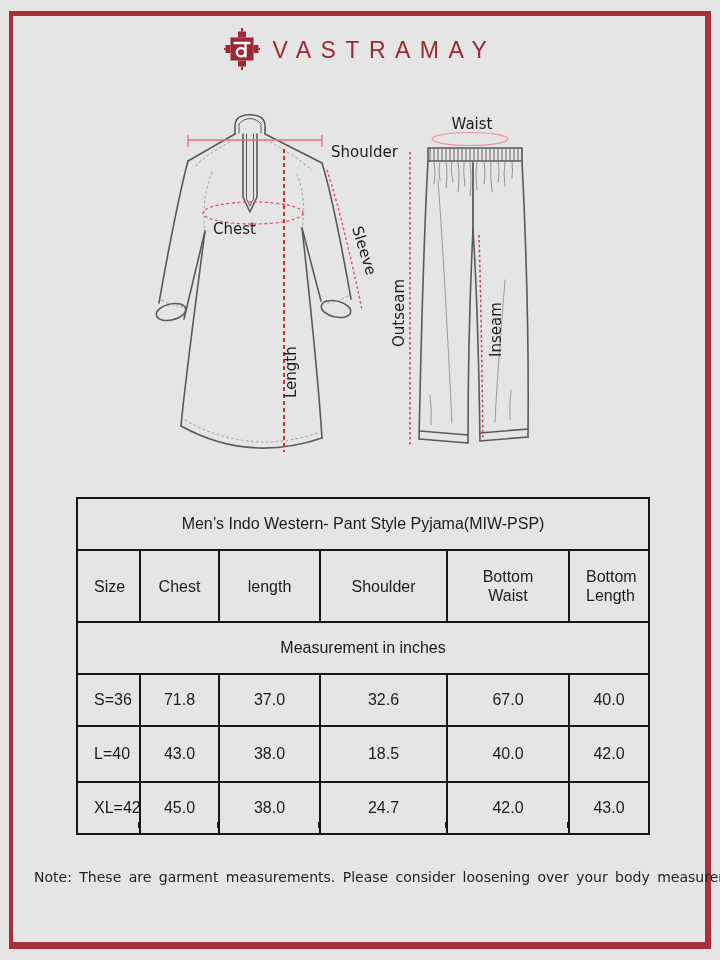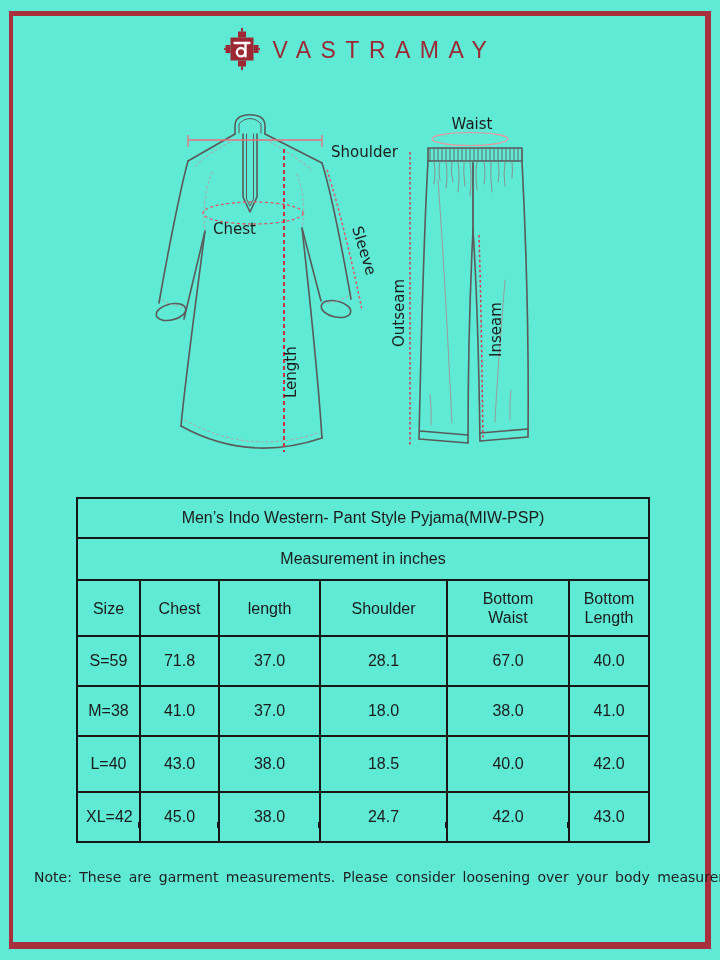--- a/index.html
+++ b/index.html
@@ -1,29 +1,29 @@
 <!DOCTYPE html>
 <html><head>
 <meta charset="utf-8">
 <style>
   html,body{margin:0;padding:0;background:#ffffff;}
-  .screen{position:relative;width:720px;height:960px;background:#5eead4;overflow:hidden;
+  .screen{position:relative;width:720px;height:960px;background:#e5e5e5;overflow:hidden;
           font-family:"DejaVu Sans",sans-serif;}
   .frame{position:absolute;left:9px;top:11px;width:702px;height:938px;box-sizing:border-box;
          border-style:solid;border-color:#a8303d;border-width:5px 6px 7px 4px;pointer-events:none;}
   .logo{position:absolute;top:18px;left:0;width:720px;height:62px;
         display:flex;align-items:center;justify-content:center;gap:13px;}
   .wordmark{font-family:"Liberation Sans",sans-serif;font-size:23px;letter-spacing:9.5px;
             color:#9c2834;font-weight:400;padding-top:3px;}
   .diagrams{position:absolute;left:140px;top:100px;}
   .diagrams text{font-family:"DejaVu Sans",sans-serif;font-size:15px;fill:#1c1c1c;}
   table.sizetable{position:absolute;left:76px;top:497px;width:572px;border-collapse:collapse;
         table-layout:fixed;font-family:"Liberation Sans",sans-serif;color:#1b1b1b;}
   table.sizetable th,table.sizetable td{border:2px solid #161616;text-align:center;
-        vertical-align:middle;font-weight:400;font-size:16px;padding:8px;margin-top:46px;}
+        vertical-align:middle;font-weight:400;font-size:16px;padding:16px;margin-top:46px;}
   table.sizetable th{white-space:pre-line;line-height:1.2;}
   .stub{position:absolute;width:2px;height:6px;background:#161616;top:822px;}
   .note{position:absolute;left:34px;top:863px;width:652px;text-align:right;
         font-size:14px;line-height:29px;color:#1e1e1e;word-spacing:3px;white-space:nowrap;}
 </style>
 </head>
 <body>
 
 <div class="screen">
 
@@ -144,48 +144,40 @@
         <col style="width:79px">
         <col style="width:101px">
       <col style="width:127px">
         <col style="width:122px">
         <col style="width:80px">
     </colgroup>
     <tbody>
         <tr style="height:40px">
       <td colspan="6">Men’s Indo Western- Pant Style Pyjama(MIW-PSP)</td>
     </tr>
-    <tr style="height:42px">
-      <td colspan="6">Measurement in inches</td>
-    </tr>
     <tr style="height:44px">
       <th>Size</th>
       <th>Chest</th>
       <th>length</th>
       <th>Shoulder</th>
       <th>Bottom
 Waist</th>
       <th>Bottom
 Length</th>
     </tr>
+    <tr style="height:42px">
+      <td colspan="6">Measurement in inches</td>
+    </tr>
     <tr style="height:50px">
-      <td>S=59</td>
+      <td>S=36</td>
       <td>71.8</td>
       <td>37.0</td>
-      <td>28.1</td>
+      <td>32.6</td>
       <td>67.0</td>
       <td>40.0</td>
-    </tr>
-    <tr style="height:50px">
-      <td>M=38</td>
-      <td>41.0</td>
-      <td>37.0</td>
-      <td>18.0</td>
-      <td>38.0</td>
-      <td>41.0</td>
     </tr>
     <tr style="height:56px">
       <td>L=40</td>
       <td>43.0</td>
       <td>38.0</td>
       <td>18.5</td>
       <td>40.0</td>
       <td>42.0</td>
     </tr>
     <tr style="height:50px">

